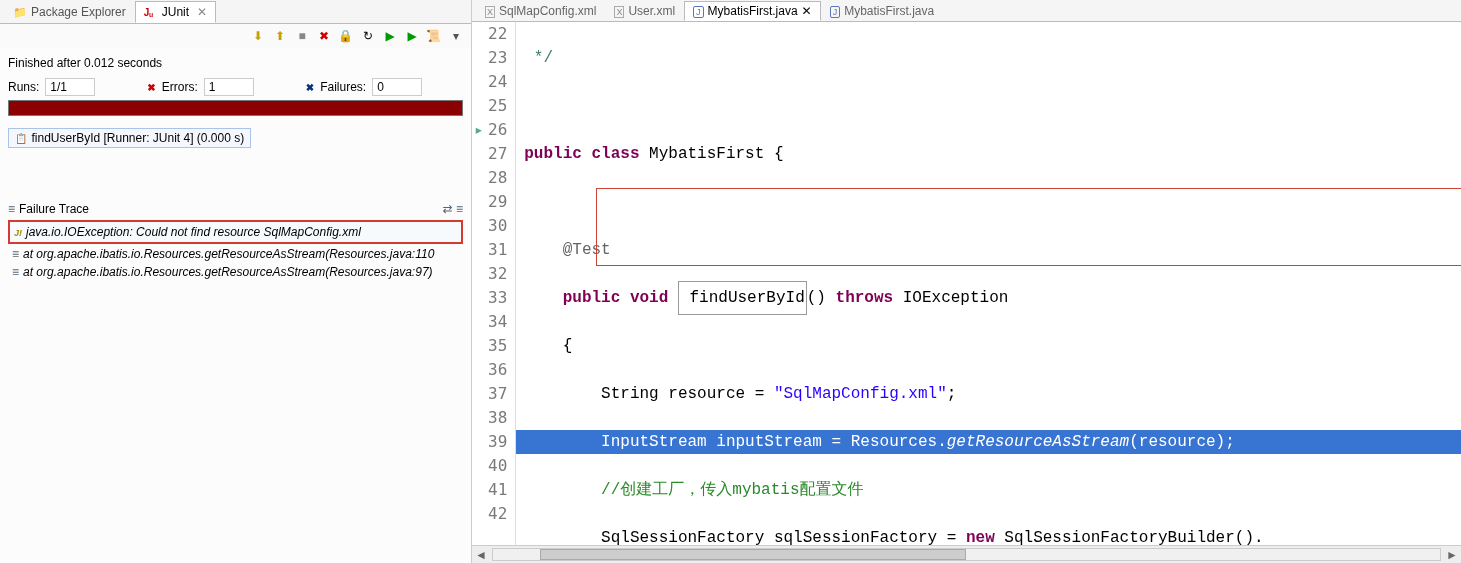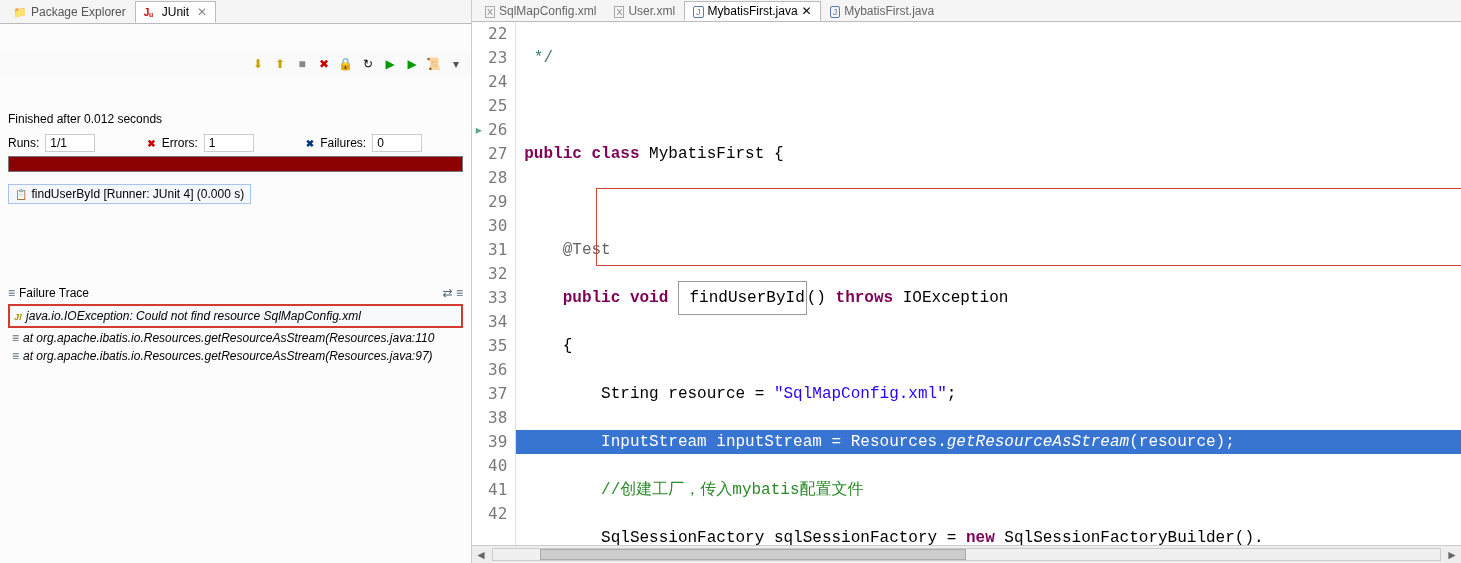--- a/index.html
+++ b/index.html
@@ -1,19 +1,19 @@
 <!DOCTYPE html>
 <html><head>
 <meta charset="utf-8">
 <style>
 * { box-sizing: border-box; margin: 0; padding: 0; }
 body { font-family: "Segoe UI", Tahoma, sans-serif; font-size: 12px; background: #fff; width: 1461px; height: 563px; overflow: hidden; }
 
 .main-layout { display: flex; height: 100%; }
-.left-pane { width: 472px; border-right: 1px solid #ccc; display: flex; flex-direction: column; background: #fcfcfc; gap: 28px; }
+.left-pane { width: 472px; border-right: 1px solid #ccc; display: flex; flex-direction: column; background: #fcfcfc; }
 .right-pane { flex: 1; display: flex; flex-direction: column; }
 
 
 .tab-bar { display: flex; align-items: flex-end; background: #f5f5f5; height: 24px; border-bottom: 1px solid #bbb; padding-left: 4px; }
 .tab { display: flex; align-items: center; padding: 3px 8px; border: 1px solid transparent; font-size: 12px; gap: 4px; color: #555; cursor: pointer; }
 .tab.active { background: #fff; border: 1px solid #bbb; border-bottom: 1px solid #fff; color: #000; }
 .tab .close { margin-left: 4px; font-size: 12px; color: #888; }
 .tab-icon { width: 14px; height: 14px; display: inline-block; }
 .icon-junit::before { content: "Jᵤ"; font-size:10px; color:#c00; font-weight:bold; }
 .icon-pkg::before { content: "📁"; font-size: 11px; }

